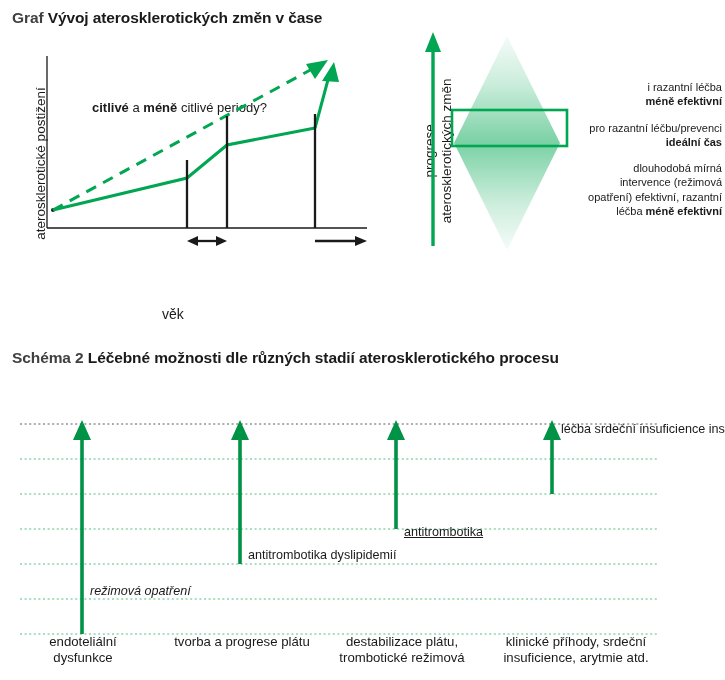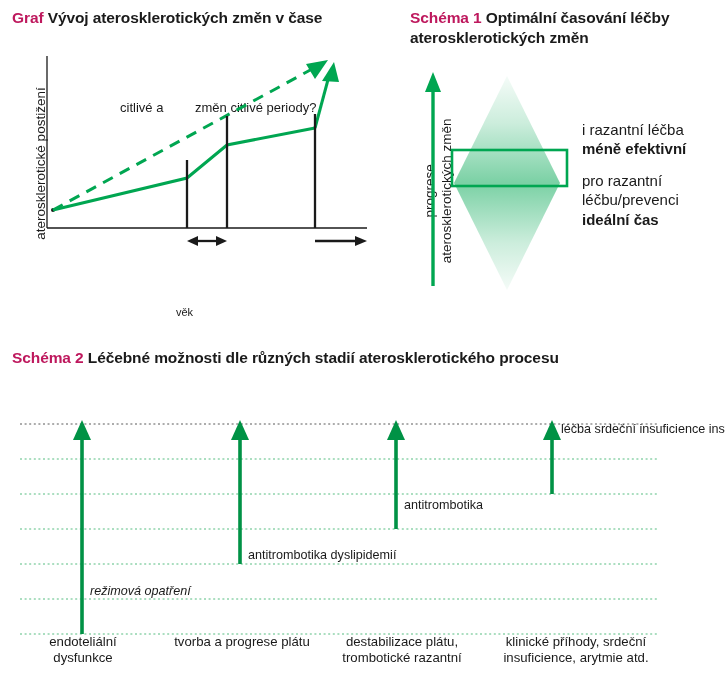--- a/index.html
+++ b/index.html
@@ -12,60 +12,60 @@
     overflow:hidden;
     -webkit-font-smoothing:antialiased;
   }
   .panel{position:absolute;}
 
   
   .fig-title{
     font-size:15.5px;font-weight:bold;line-height:1.28;
     letter-spacing:-0.1px;
   }
-  .fig-title .kw{color:#be185d;}
+  .fig-title .kw{color:#404040;}
 
   
   #graf-panel{left:12px;top:8px;width:370px;}
   #graf-plot{position:relative;width:370px;height:290px;margin-top:10px;}
   #graf-svg{position:absolute;left:0;top:0;}
   .chart-note{
     position:absolute;left:80px;top:62px;
     font-size:13px;line-height:1.2;white-space:nowrap;
   }
-  .chart-note b{font-weight:normal;margin-left:28px;}
+  .chart-note b{font-weight:bold;}
   .ylab-vert{
     position:absolute;
     left:-62px;top:118px;
     width:180px;
     transform:rotate(-90deg);
     transform-origin:center center;
     font-size:13.5px;text-align:center;white-space:nowrap;
   }
   .xlab{
-    position:absolute;left:164px;top:268px;
-    font-size:11px;
+    position:absolute;left:150px;top:268px;
+    font-size:14px;
   }
 
   
   #sch1-panel{left:410px;top:8px;width:305px;}
   #sch1-body{position:relative;width:305px;height:290px;margin-top:10px;}
   #sch1-svg{position:absolute;left:0;top:0;}
   .sch1-ylab{
     position:absolute;
     left:-86px;top:116px;
     width:230px;
     transform:rotate(-90deg);
     transform-origin:center center;
     font-size:13.5px;line-height:1.25;text-align:center;
     white-space:nowrap;
   }
   .sch1-texts{
     position:absolute;left:172px;top:62px;width:140px;
-    font-size:15px;line-height:1.30;
+    font-size:11px;line-height:1.30;text-align:right;
   }
   .sch1-texts p{margin:0 0 12px 0;}
   .sch1-texts b{font-weight:bold;}
 
   
   #sch2-panel{left:12px;top:348px;width:705px;}
   #sch2-body{position:relative;width:705px;height:300px;margin-top:12px;}
   #sch2-svg{position:absolute;left:0;top:0;}
   .arrow-cap{
     position:absolute;font-size:12.6px;line-height:1.25;white-space:nowrap;
@@ -79,21 +79,21 @@
 <body>
 
 <div class="panel" id="graf-panel">
   <div class="fig-title">
     <span class="kw">Graf</span>
     <span>Vývoj aterosklerotických změn v čase</span>
   </div>
 
   <div id="graf-plot">
     <div class="chart-note">
-      <b>citlivé</b><span> a </span><b>změn</b><span> citlivé periody?</span>
+      <b>citlivé</b><span> a </span><b>méně</b><span> citlivé periody?</span>
     </div>
 
     <div class="ylab-vert">aterosklerotické postižení</div>
     <div class="xlab">věk</div>
 
     <svg id="graf-svg" width="370" height="290">
 
       <line x1="35" y1="18" x2="35" y2="190" stroke="#1a1a1a" stroke-width="1.3"></line>
       <line x1="35" y1="190" x2="355" y2="190" stroke="#1a1a1a" stroke-width="1.3"></line>
 
@@ -114,24 +114,20 @@
       <polygon points="175,203 186,198 186,208" fill="#1a1a1a"></polygon>
       <polygon points="215,203 204,198 204,208" fill="#1a1a1a"></polygon>
 
       <line x1="303" y1="203" x2="348" y2="203" stroke="#1a1a1a" stroke-width="2.3"></line>
       <polygon points="355,203 343,198 343,208" fill="#1a1a1a"></polygon>
     </svg>
   </div>
 </div>
 
 <div class="panel" id="sch1-panel">
-  <div class="fig-title">
-    <span class="kw">Schéma 1</span>
-    <span>Optimální časování léčby aterosklerotických změn</span>
-  </div>
 
   <div id="sch1-body">
     <div class="sch1-ylab">
       <div>progrese</div>
       <div>aterosklerotických změn</div>
     </div>
 
     <svg id="sch1-svg" width="305" height="290">
       <defs>
         <linearGradient id="diamondGrad" x1="0" y1="0" x2="0" y2="1">
@@ -153,20 +149,24 @@
 
     <div class="sch1-texts">
       <p>
         <span>i razantní léčba</span><br>
         <b>méně efektivní</b>
       </p>
       <p>
         <span>pro razantní léčbu/prevenci</span>
         <b>ideální čas</b>
       </p>
+      <p>
+        <span>dlouhodobá mírná intervence (režimová opatření) efektivní, razantní léčba</span>
+        <b>méně efektivní</b>
+      </p>
     </div>
   </div>
 </div>
 
 <div class="panel" id="sch2-panel">
   <div class="fig-title">
     <span class="kw">Schéma 2</span>
     <span>Léčebné možnosti dle různých stadií aterosklerotického procesu</span>
   </div>
 
@@ -189,21 +189,21 @@
 
       <line x1="384" y1="149" x2="384" y2="56" stroke="#009245" stroke-width="3.6"></line>
       <polygon points="384,40 375,60 393,60" fill="#009245"></polygon>
 
       <line x1="540" y1="114" x2="540" y2="56" stroke="#009245" stroke-width="3.6"></line>
       <polygon points="540,40 531,60 549,60" fill="#009245"></polygon>
     </svg>
 
     <div class="arrow-cap" style="left:78px;top:204px;font-style:italic;">režimová opatření</div>
     <div class="arrow-cap" style="left:236px;top:168px;">antitrombotika dyslipidemií</div>
-    <div class="arrow-cap" style="left:392px;top:118px;">antitrombotika</div>
+    <div class="arrow-cap" style="left:392px;top:145px;text-decoration:underline;">antitrombotika</div>
     <div class="arrow-cap" style="left:549px;top:42px;">léčba srdeční insuficience instrumentální metody</div>
 
     <div class="stage-lab" style="left:160px;width:140px;">tvorba a progrese plátu</div>
     <div class="stage-lab" style="left:8px;width:126px;">endoteliální dysfunkce</div>
-    <div class="stage-lab" style="left:320px;width:140px;">destabilizace plátu, trombotické razantní</div>
+    <div class="stage-lab" style="left:320px;width:140px;">destabilizace plátu, trombotické režimová</div>
     <div class="stage-lab" style="left:488px;width:152px;">klinické příhody, srdeční insuficience, arytmie atd.</div>
   </div>
 </div>
 
 </body></html>

